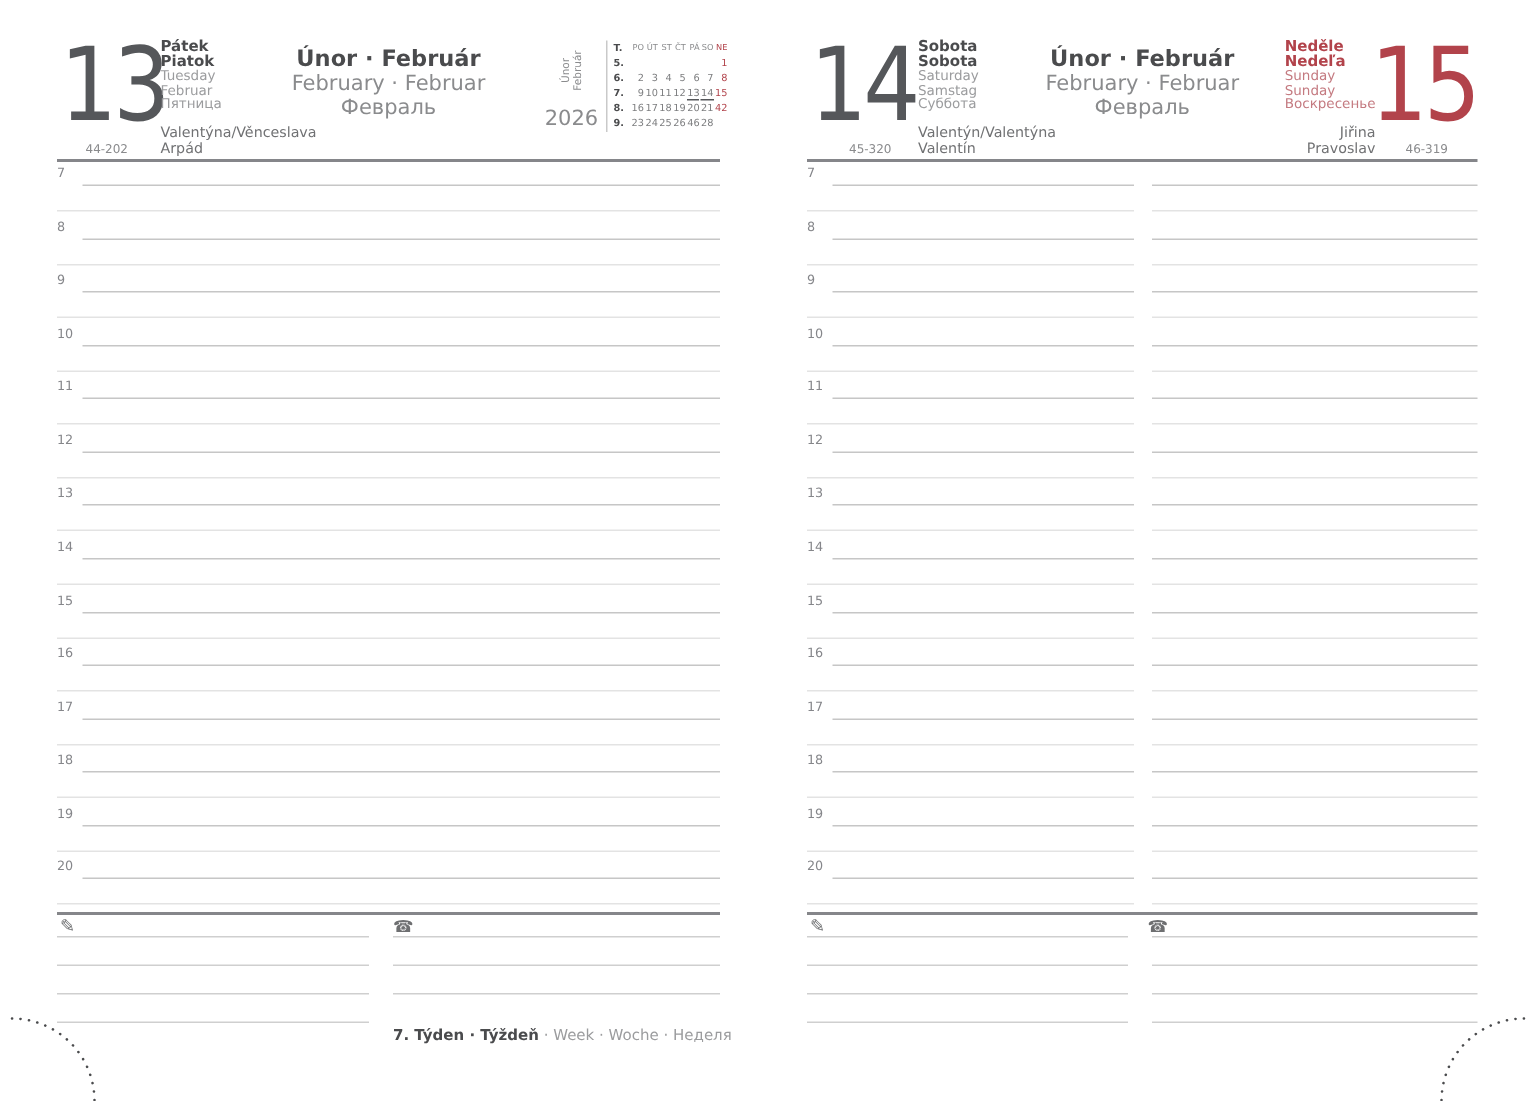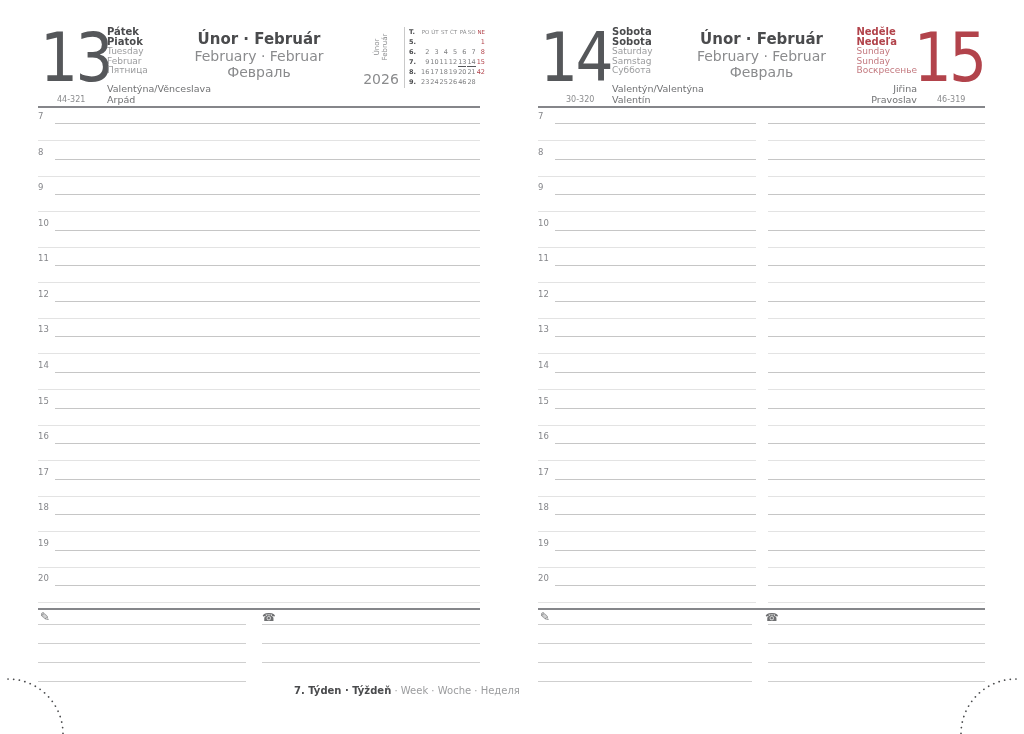--- a/index.html
+++ b/index.html
@@ -144,21 +144,21 @@
       <div class="mc-cell mc-wk">9.</div>
       <div class="mc-cell"><span>23</span></div>
       <div class="mc-cell"><span>24</span></div>
       <div class="mc-cell"><span>25</span></div>
       <div class="mc-cell"><span>26</span></div>
       <div class="mc-cell"><span>46</span></div>
       <div class="mc-cell"><span>28</span></div>
       <div class="mc-cell"><span></span></div>
     </div>
 
-  <div class="doy" style="left:19px;width:28px;text-align:right;">44-321</div>
+  <div class="doy" style="left:19px;width:28px;text-align:right;">44-202</div>
   <div class="ndays" style="left:69px;">
       <div>Valentýna/Věnceslava</div>
       <div>Arpád</div>
     </div>
 
   <div class="hrule"></div>
 
   <div class="hours" id="hours-left">
       <div class="hour-slot">
         <span class="hour-label">7</span>
@@ -229,21 +229,21 @@
         <span class="hour-label">20</span>
         <div class="hl l1" style="left: 17px; right: 0px;"></div>
         <div class="hl l2" style="left: 0px; right: 0px;"></div>
       </div>
     </div>
 
   <div class="notes" id="notes-left">
     <div class="thickline"></div>
     <span class="pencil-ic">✎</span>
     <span class="phone-ic" style="left:224px;">☎</span>
-    <div class="wfooter" style="left:224px;right:12px;margin-left:32px;">
+    <div class="wfooter" style="left:224px;right:12px;">
       <b>7. Týden · Týždeň</b><span> · Week · Woche · Неделя</span>
     </div>
   <div class="nl" style="top: 16px; left: 0px; width: 208px;"></div>
       <div class="nl" style="top: 35px; left: 0px; width: 208px;"></div>
       <div class="nl" style="top: 54px; left: 0px; width: 208px;"></div>
       <div class="nl" style="top: 73px; left: 0px; width: 208px;"></div>
       <div class="nl" style="top: 16px; left: 224px; right: 0px;"></div>
       <div class="nl" style="top: 35px; left: 224px; right: 0px;"></div>
       <div class="nl" style="top: 54px; left: 224px; right: 0px;"></div>
     </div>
@@ -267,21 +267,21 @@
 
   <div class="dnblock red-block" style="right:68px;">
       <div class="dn-b">Neděle</div>
       <div class="dn-b">Nedeľa</div>
       <div class="dn-l">Sunday</div>
       <div class="dn-l">Sunday</div>
       <div class="dn-l">Воскресенье</div>
     </div>
   <div class="bignum red">15</div>
 
-  <div class="doy" style="left:28px;width:28px;text-align:right;">30-320</div>
+  <div class="doy" style="left:28px;width:28px;text-align:right;">45-320</div>
   <div class="ndays" style="left:74px;">
       <div>Valentýn/Valentýna</div>
       <div>Valentín</div>
     </div>
   <div class="ndays right-al" style="right:68px;">
       <div>Jiřina</div>
       <div>Pravoslav</div>
     </div>
   <div class="doy" style="right:20px;width:28px;text-align:right;">46-319</div>
 

